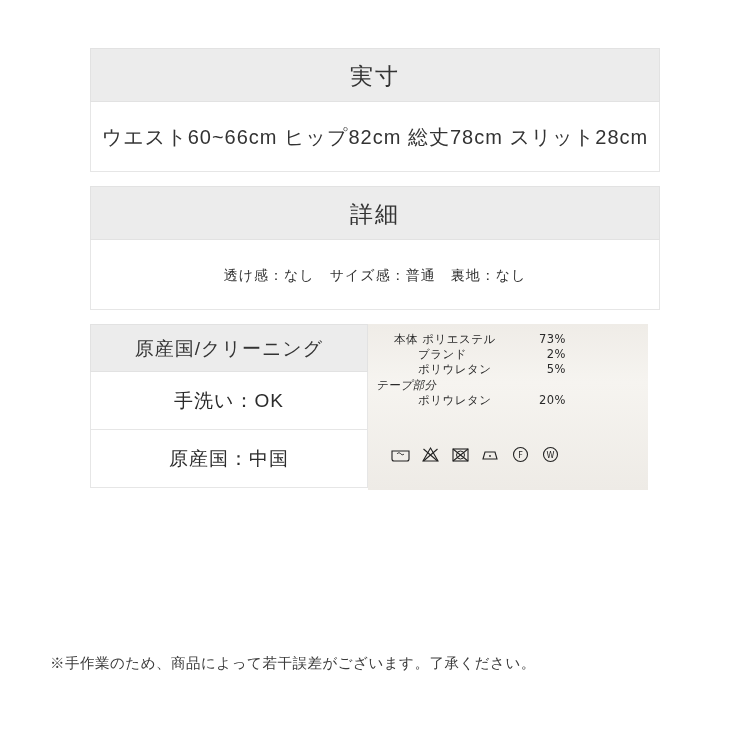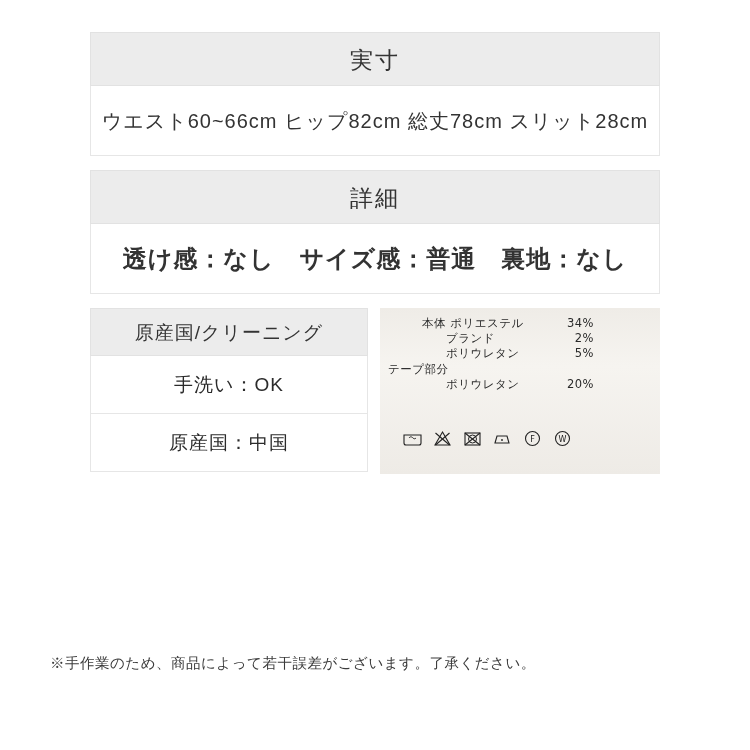--- a/index.html
+++ b/index.html
@@ -16,21 +16,21 @@
   }
   .page {
     position: relative;
     width: 750px;
     height: 750px;
     box-sizing: border-box;
   }
   .spec-wrap {
     position: absolute;
     left: 90px;
-    top: 32px;
+    top: 48px;
     width: 570px;
   }
   .block {
     margin-bottom: 14px;
   }
   .hdr {
     background: #ececec;
     border: 1px solid #e2e2e2;
     height: 54px;
     line-height: 54px;
@@ -47,28 +47,26 @@
     height: 70px;
     line-height: 70px;
     text-align: center;
     font-size: 20px;
     letter-spacing: 1px;
     color: #333333;
     box-sizing: border-box;
     white-space: nowrap;
   }
   .body-row.small {
-    font-size: 24px;
-    font-weight: bold;
+    font-size: 14px;
   }
   
   .split {
     display: flex;
     width: 570px;
-    gap: 12px;
   }
   .split-left {
     width: 278px;
     box-sizing: border-box;
   }
   .split-left .hdr {
     font-size: 19px;
     letter-spacing: 1px;
     height: 48px;
     line-height: 48px;
@@ -104,36 +102,36 @@
     top: 8px;
     right: 10px;
     font-family: "DejaVu Sans", sans-serif;
     font-size: 11.5px;
     color: #2a2a2a;
     line-height: 1.32;
   }
   .tag-line {
     display: flex;
     white-space: nowrap;
-    margin-left: 16px;
   }
   .tag-line .t-name {
     display: inline-block;
     width: 128px;
     letter-spacing: 0.5px;
   }
   .tag-line .t-val {
     display: inline-block;
     width: 44px;
     text-align: right;
     letter-spacing: 0.5px;
   }
   .tag-sub {
     margin-left: -18px;
     letter-spacing: 0.5px;
+    font-style: italic;
   }
   .care-icons {
     position: absolute;
     left: 22px;
     bottom: 26px;
     display: flex;
     gap: 9px;
     align-items: center;
   }
   .ci {
@@ -187,21 +185,21 @@
         <div class="hdr">原産国/クリーニング</div>
         <div class="cell">手洗い：OK</div>
         <div class="cell">原産国：中国</div>
       </div>
 
       <div class="split-right">
         <div class="tag"></div>
         <div class="tag-lines">
           <div class="tag-line">
             <span class="t-name">本体 ポリエステル</span>
-            <span class="t-val">34%</span>
+            <span class="t-val">73%</span>
           </div>
           <div class="tag-line">
             <span class="t-name">　　ブランド</span>
             <span class="t-val">2%</span>
           </div>
           <div class="tag-line">
             <span class="t-name">　　ポリウレタン</span>
             <span class="t-val">5%</span>
           </div>
           <div class="tag-sub">テープ部分</div>

